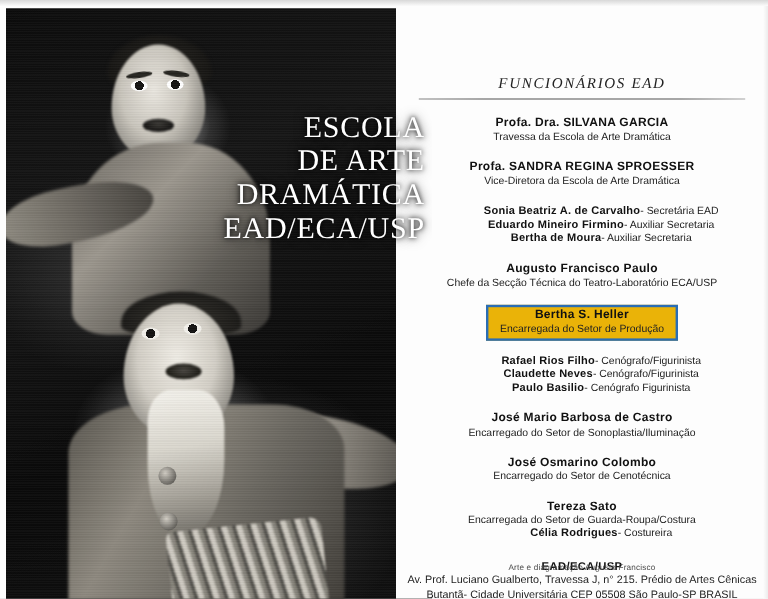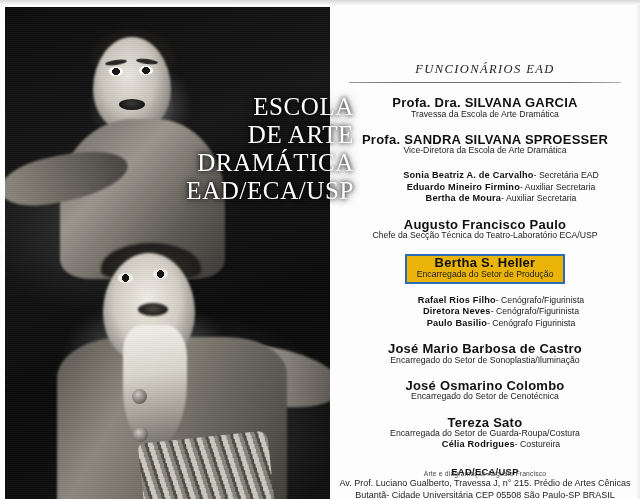--- a/index.html
+++ b/index.html
@@ -152,21 +152,21 @@
     letter-spacing:1.4px;
     color:#222;
   }
   .rule{
     width:272px;height:1px;margin:5px auto 0 auto;
     background:linear-gradient(to right,#9a9a9a,#6d6d6d 20%,#6d6d6d 80%,#b4b4b4);
   }
   .group{margin-top:14px;}
   .group.tight{margin-top:11px;}
   .nm{
-    font-weight:bold;font-size:13px;letter-spacing:.25px;color:#111;
+    font-weight:bold;font-size:10px;letter-spacing:.25px;color:#111;
     line-height:11.5px;
   }
   .role{
     font-size:8.7px;color:#222;line-height:11.2px;
   }
   .row{
     font-size:8.7px;color:#222;line-height:11.4px;
   }
   .row b{font-weight:bold;font-size:9.2px;letter-spacing:.2px;color:#111;margin-left:32px;}
 
@@ -236,21 +236,21 @@
 
     <div class="sec-title">FUNCIONÁRIOS EAD</div>
     <div class="rule"></div>
 
     <div class="group">
       <div class="nm">Profa. Dra. SILVANA GARCIA</div>
       <div class="role">Travessa da Escola de Arte Dramática</div>
     </div>
 
     <div class="group">
-      <div class="nm">Profa. SANDRA SILVANA SPROESSER</div>
+      <div class="nm">Profa. SANDRA REGINA SPROESSER</div>
       <div class="role">Vice-Diretora da Escola de Arte Dramática</div>
     </div>
 
     <div class="group">
       <div class="row"><b>Sonia Beatriz A. de Carvalho</b><span>- Secretária EAD</span></div>
       <div class="row"><b>Eduardo Mineiro Firmino</b><span>- Auxiliar Secretaria</span></div>
       <div class="row"><b>Bertha de Moura</b><span>- Auxiliar Secretaria</span></div>
     </div>
 
     <div class="group">
@@ -258,21 +258,21 @@
       <div class="role">Chefe da Secção Técnica do Teatro-Laboratório ECA/USP</div>
     </div>
 
     <div class="highlight-box">
       <div class="nm">Bertha S. Heller</div>
       <div class="role">Encarregada do Setor de Produção</div>
     </div>
 
     <div class="group tight">
       <div class="row"><b>Rafael Rios Filho</b><span>- Cenógrafo/Figurinista</span></div>
-      <div class="row"><b>Diretora Neves</b><span>- Cenógrafo/Figurinista</span></div>
+      <div class="row"><b>Claudette Neves</b><span>- Cenógrafo/Figurinista</span></div>
       <div class="row"><b>Paulo Basilio</b><span>- Cenógrafo Figurinista</span></div>
     </div>
 
     <div class="group">
       <div class="nm">José Mario Barbosa de Castro</div>
       <div class="role">Encarregado do Setor de Sonoplastia/Iluminação</div>
     </div>
 
     <div class="group">
       <div class="nm">José Osmarino Colombo</div>

